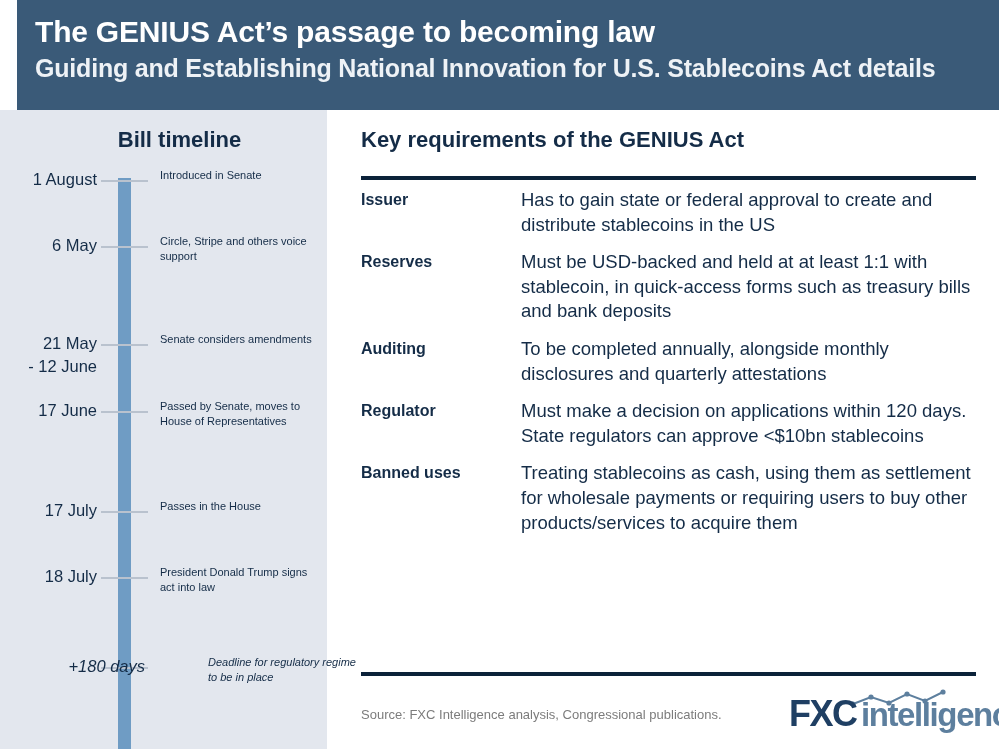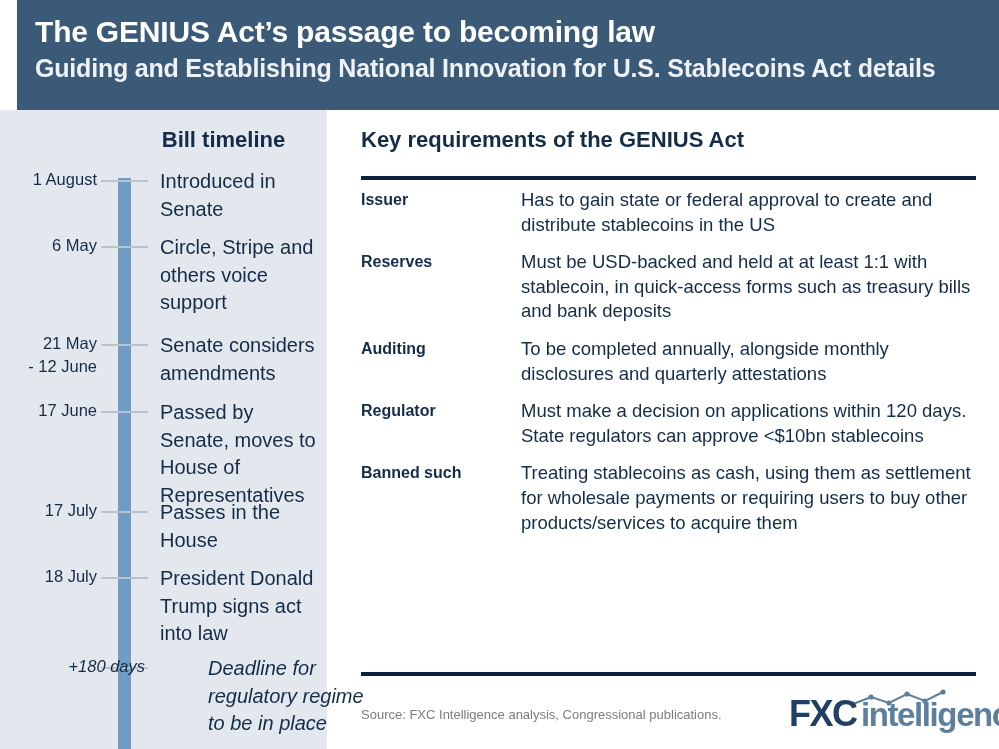--- a/index.html
+++ b/index.html
@@ -55,21 +55,20 @@
     background: #e3e7ee;
   }
   .panel-heading {
     position: absolute;
     left: 0; top: 17px;
     width: 359px;
     text-align: center;
     color: #142c47;
     font-size: 22px;
     font-weight: bold;
-    margin-left: 44px;
   }
   .timeline-bar {
     position: absolute;
     left: 118px;
     top: 68px;
     width: 13px;
     height: 571px;
     background: #6f9cc4;
   }
   .timeline {
@@ -101,21 +100,21 @@
     font-size: 16.5px;
     line-height: 1.38;
   }
   .tl-desc {
     position: absolute;
     left: 160px;
     top: -12px;
     width: 160px;
     text-align: left;
     color: #142c47;
-    font-size: 20px;
+    font-size: 11px;
     line-height: 1.38;
   }
   .tl-item.is-italic .tl-date,
   .tl-item.is-italic .tl-desc {
     font-style: italic;
     padding-left: 48px;
   }
 
   
   .right-panel {
@@ -253,21 +252,21 @@
         </div>
         <div class="req-row">
           <div class="req-term">Auditing</div>
           <div class="req-desc">To be completed annually, alongside monthly disclosures and quarterly attestations</div>
         </div>
         <div class="req-row">
           <div class="req-term">Regulator</div>
           <div class="req-desc">Must make a decision on applications within 120 days. State regulators can approve &lt;$10bn stablecoins</div>
         </div>
         <div class="req-row">
-          <div class="req-term">Banned such</div>
+          <div class="req-term">Banned uses</div>
           <div class="req-desc">Treating stablecoins as cash, using them as settlement for wholesale payments or requiring users to buy other products/services to acquire them</div>
         </div>
       </div>
     <div class="rule rule-bottom"></div>
 
     <div class="source">Source: FXC Intelligence analysis, Congressional publications.</div>
 
     <div class="logo">
       <svg viewBox="0 0 216 46" width="216" height="46" aria-hidden="true">
 

